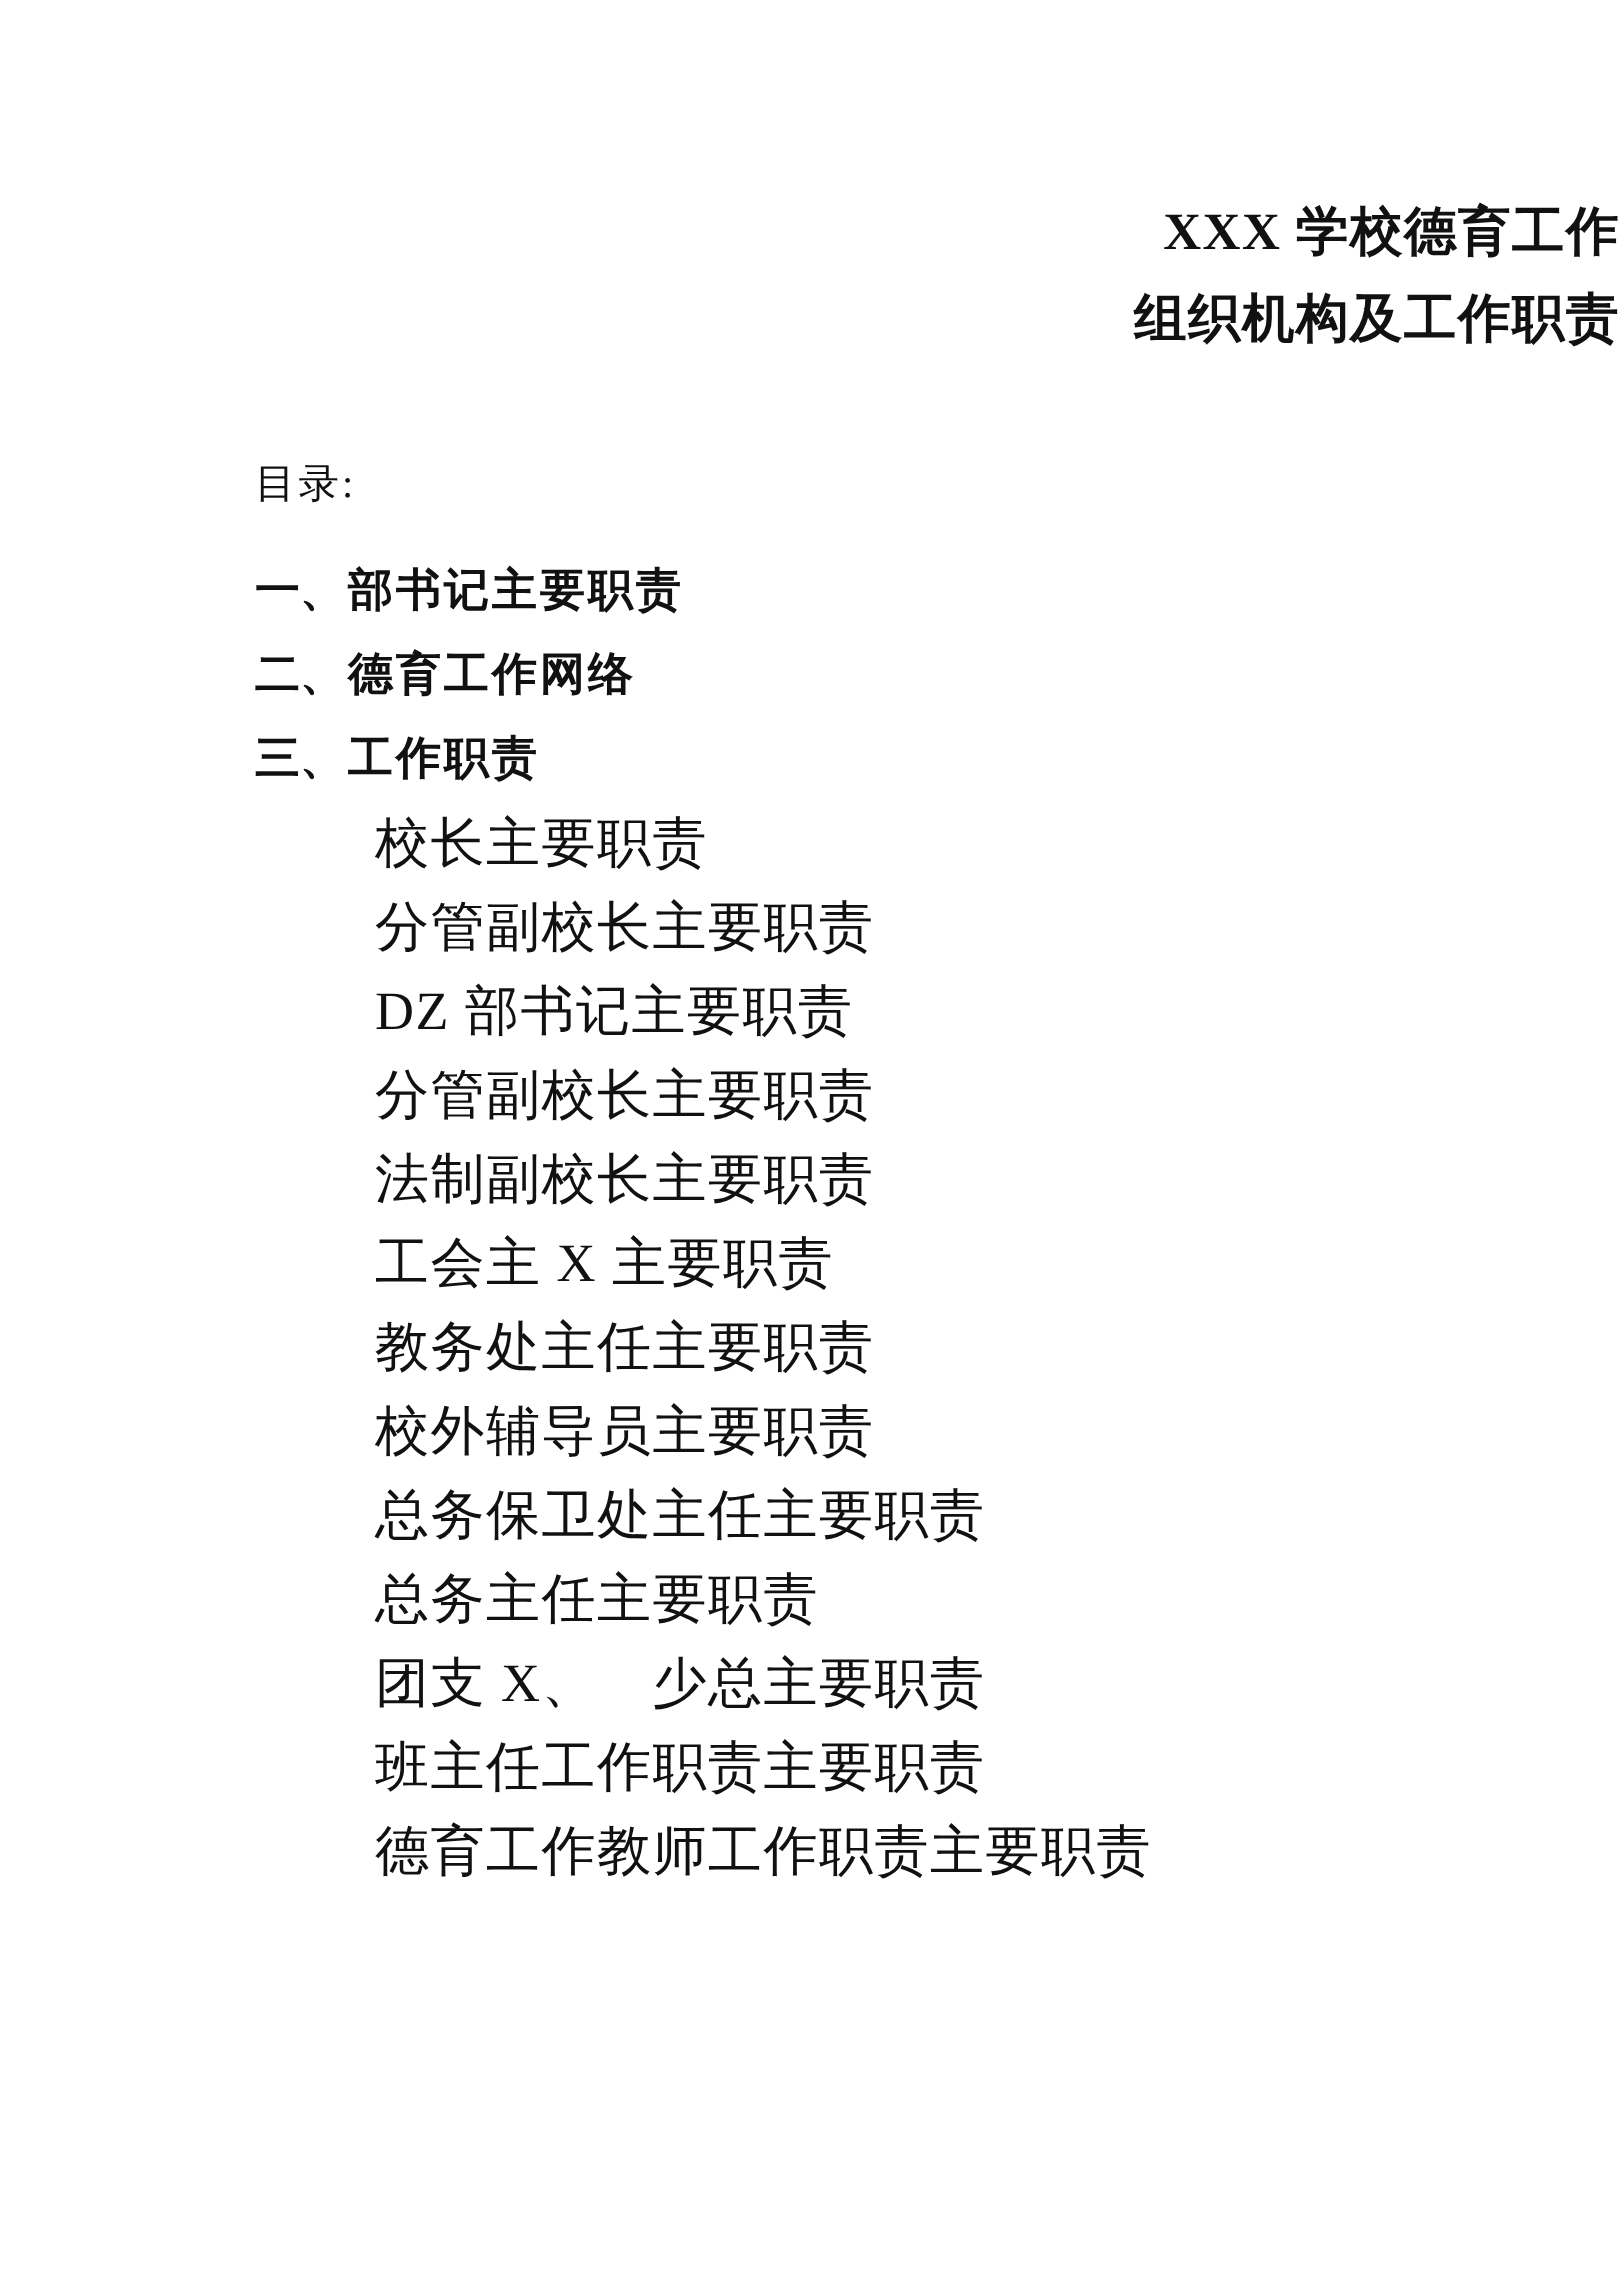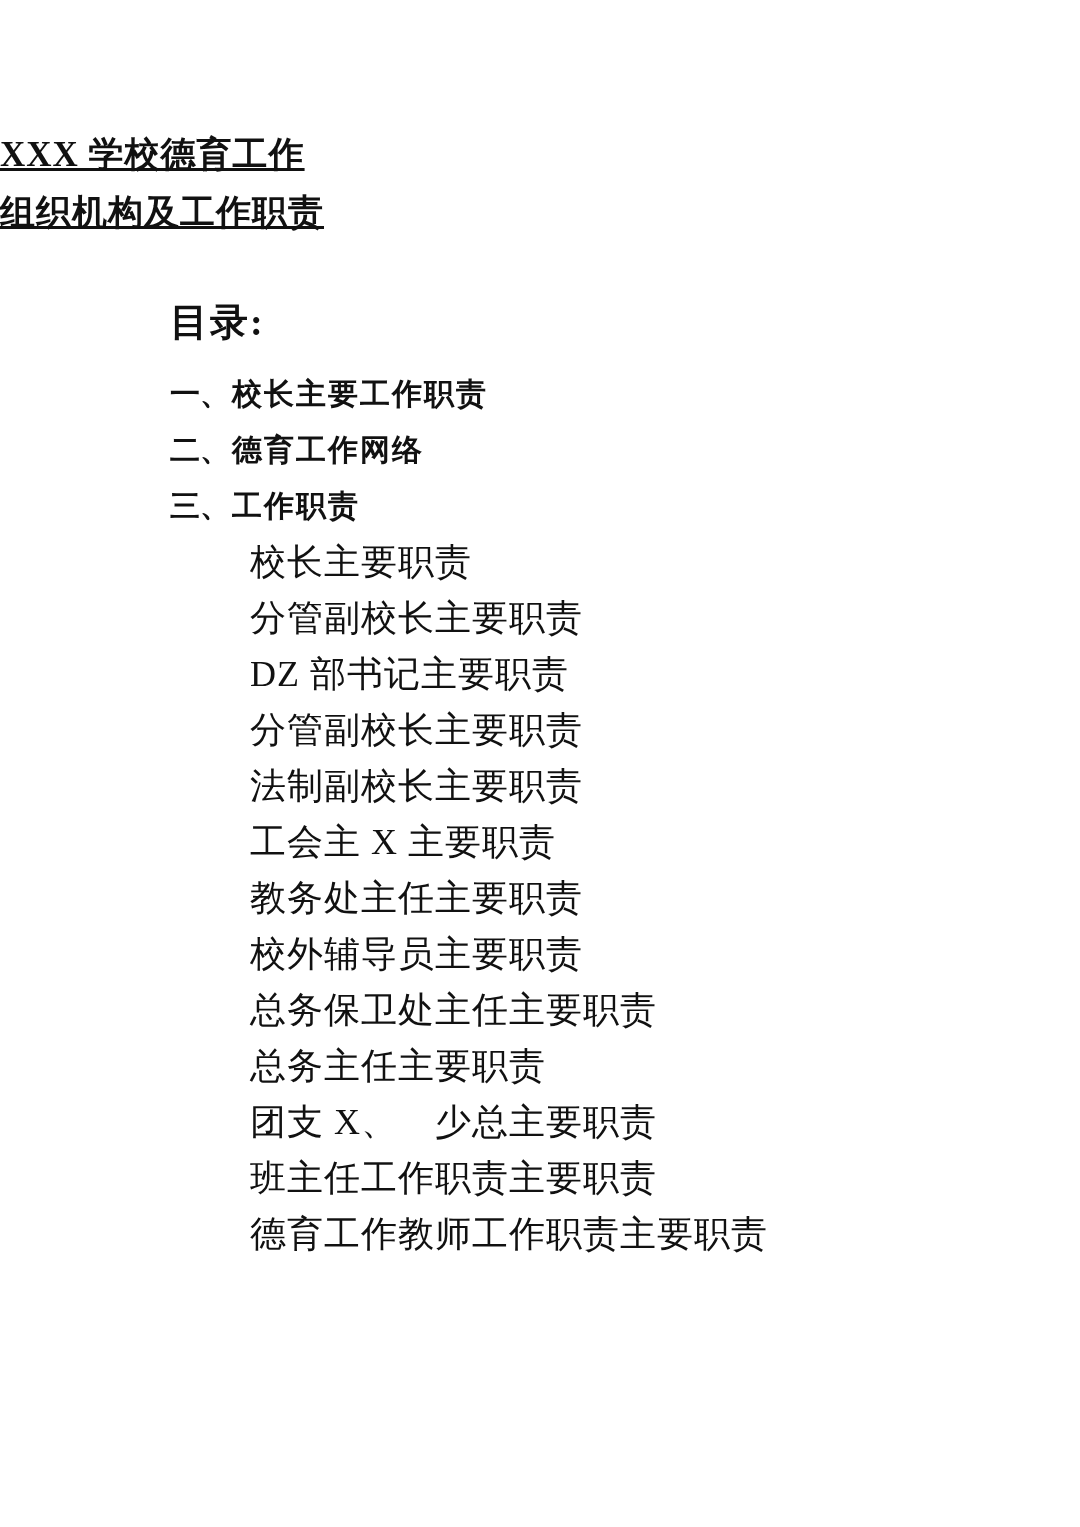--- a/index.html
+++ b/index.html
@@ -12,34 +12,33 @@
     width: 1080px;
     height: 1527px;
     box-sizing: border-box;
     background: #ffffff;
     color: #111111;
     font-family: "Liberation Serif", "DejaVu Serif", serif;
     overflow: hidden;
   }
   .doc-title {
     padding-top: 126px;
-    text-align: left;
+    text-align: right;
     font-weight: 700;
     font-size: 35px;
     line-height: 58px;
     letter-spacing: 1px;
-    text-decoration: underline;
   }
   .doc-body {
     margin-left: 170px;
     margin-top: 52px;
   }
   .toc-label {
-    font-size: 38px;
-    font-weight: 700;
+    font-size: 27px;
+    font-weight: 400;
     line-height: 56px;
     letter-spacing: 2px;
   }
   .sections {
     margin-top: 16px;
   }
   .section-row {
     display: flex;
     align-items: baseline;
     font-size: 30px;
@@ -72,21 +71,21 @@
     <div>组织机构及工作职责</div>
   </div>
 
   <div class="doc-body">
 
     <div class="toc-label">目录:</div>
 
     <div class="sections">
       <div class="section-row">
         <span class="sec-num">一、</span>
-        <span class="sec-label">校长主要工作职责</span>
+        <span class="sec-label">部书记主要职责</span>
       </div>
       <div class="section-row">
         <span class="sec-num">二、</span>
         <span class="sec-label">德育工作网络</span>
       </div>
       <div class="section-row">
         <span class="sec-num">三、</span>
         <span class="sec-label">工作职责</span>
       </div>
     </div>

